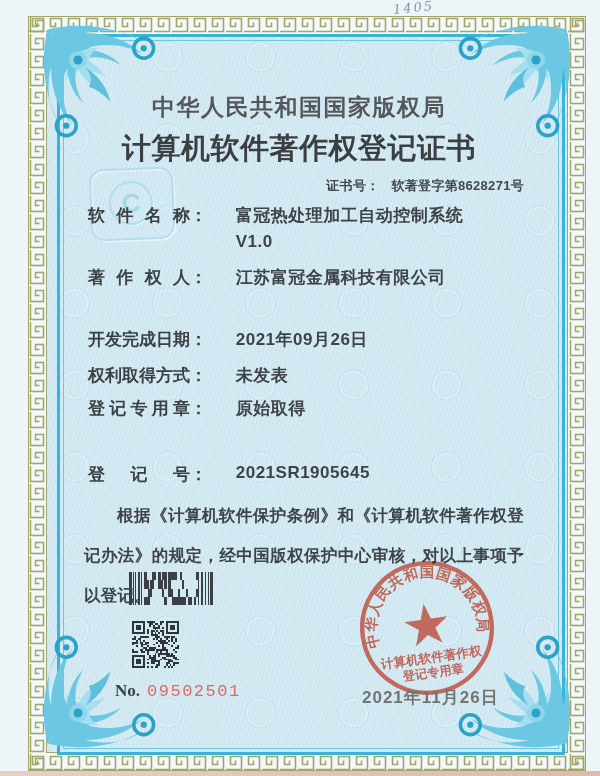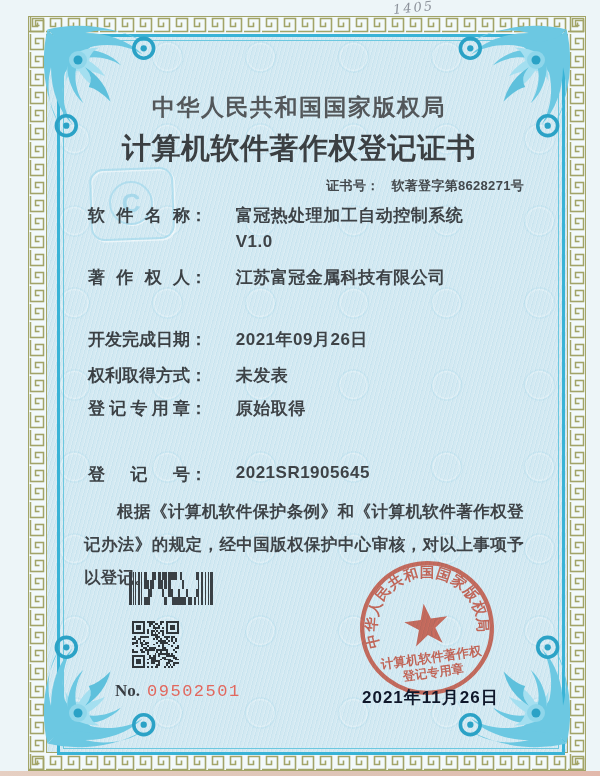--- a/index.html
+++ b/index.html
@@ -40,30 +40,30 @@
   .cert-no{position:absolute;right:62px;top:161px;font-size:13px;font-weight:bold;color:#43484c;letter-spacing:.3px;}
   .cert-no .gap{display:inline-block;width:12px;}
   .row{position:absolute;left:60px;font-size:17px;white-space:nowrap;}
   .lbl{display:inline-block;width:102px;font-weight:bold;color:#3b4044;
     text-align:justify;text-align-last:justify;vertical-align:top;}
   .colon{font-weight:bold;color:#3b4044;}
   .val{display:inline-block;margin-left:24px;font-weight:600;color:#3e4347;letter-spacing:.5px;vertical-align:top;}
   .val .v2{display:block;margin-top:5px;}
   .val .v2:empty{display:none;}
   .statement{position:absolute;left:56px;top:479px;width:440px;font-size:16.5px;font-weight:600;
-    color:#3e4347;line-height:33px;text-indent:2em;text-align:justify;letter-spacing:.3px;}
+    color:#3e4347;line-height:40px;text-indent:2em;text-align:justify;letter-spacing:.3px;}
   .barcode{position:absolute;left:101px;top:556px;width:84px;height:33px;}
   .qr{position:absolute;left:104px;top:605px;width:47px;height:47px;}
   .serial{position:absolute;left:87px;top:665px;font-size:17px;white-space:nowrap;}
   .serial .prefix{font-family:"Liberation Serif", serif;font-weight:bold;color:#393e43;}
   .serial .num{font-family:"Liberation Mono", monospace;color:#e2685e;letter-spacing:1.5px;margin-left:7px;}
   .seal{position:absolute;left:329px;top:542px;width:140px;height:140px;
     transform:rotate(-8deg);mix-blend-mode:multiply;opacity:.92;}
   .issue-date{position:absolute;left:334px;top:670px;font-size:17px;font-weight:bold;
-    color:#0f172a;letter-spacing:1px;z-index:5;}
+    color:#737373;letter-spacing:1px;z-index:5;}
   .pencil{position:absolute;left:393px;top:0px;font-family:"DejaVu Serif", serif;font-style:italic;
     font-size:13px;color:rgba(115,120,130,.8);transform:rotate(-6deg);letter-spacing:2px;}
   .scan-strip{position:absolute;left:0;bottom:0;width:100%;height:5px;
     background:linear-gradient(90deg,#e6cfc2,#dec4b6 60%,#e2b9ac);}
   .hidden-defs{position:absolute;width:0;height:0;overflow:hidden;}
 </style>
 </head>
 <body>
 
 <svg class="hidden-defs" aria-hidden="true">

